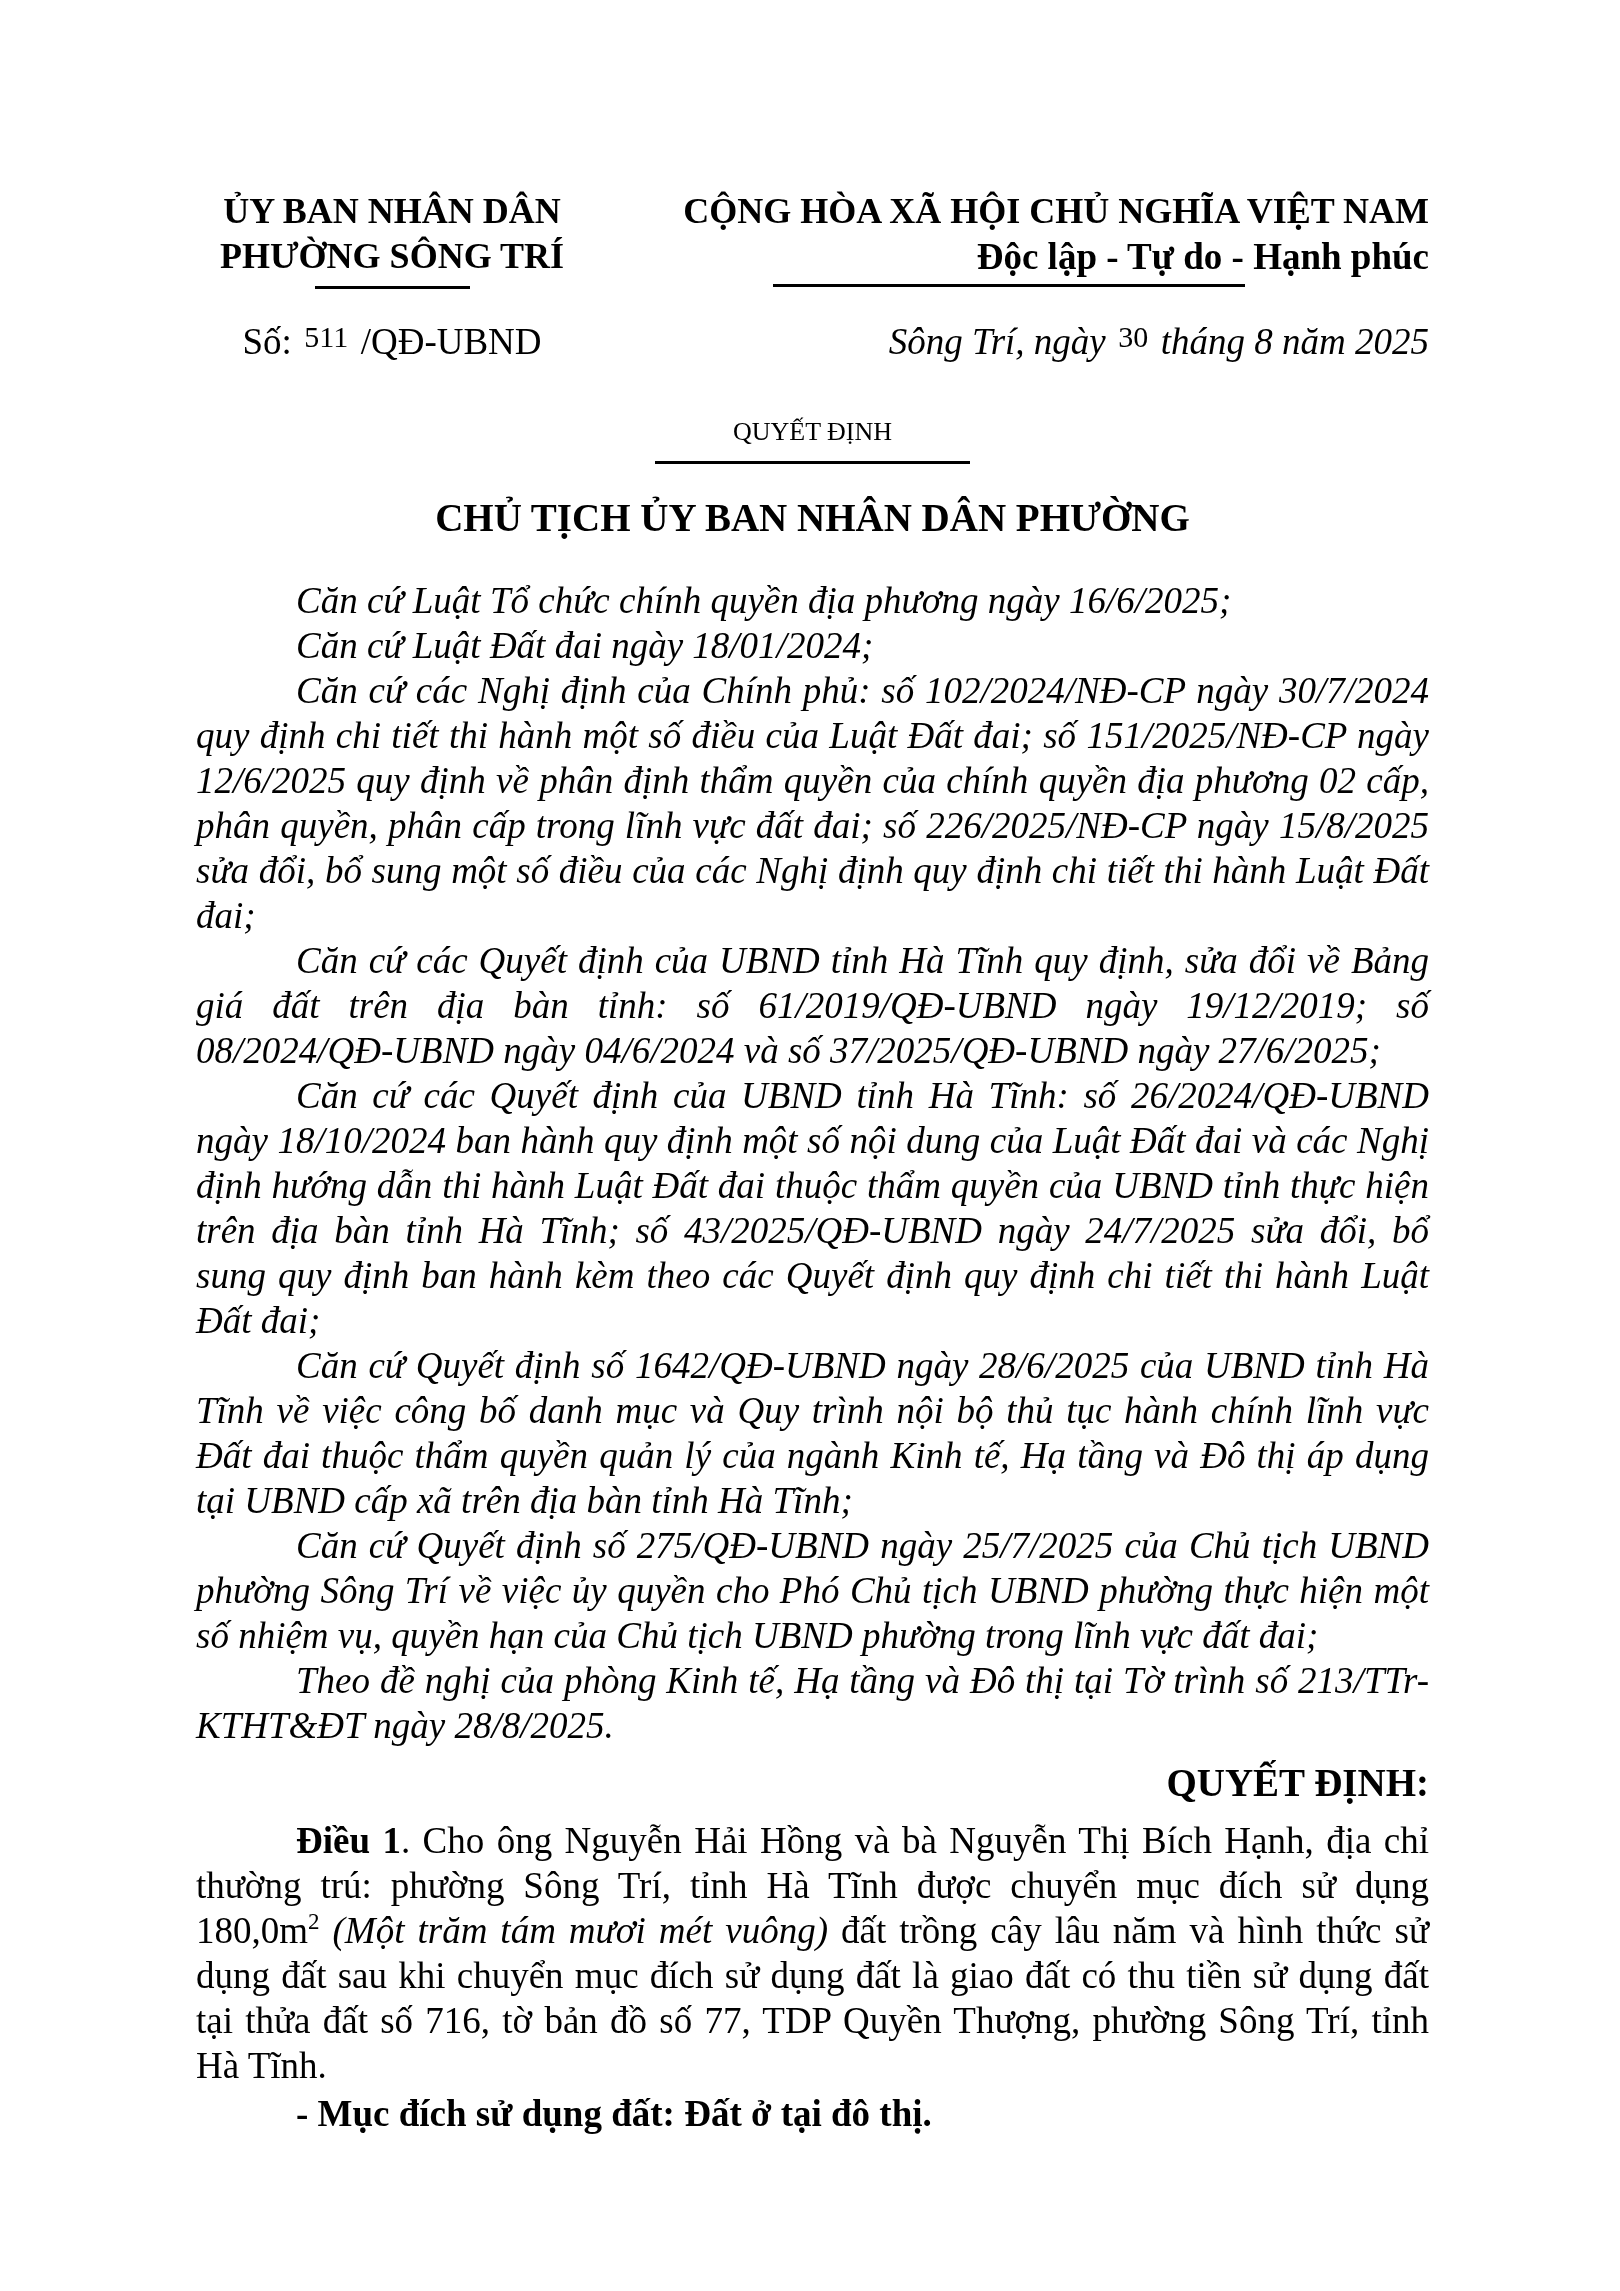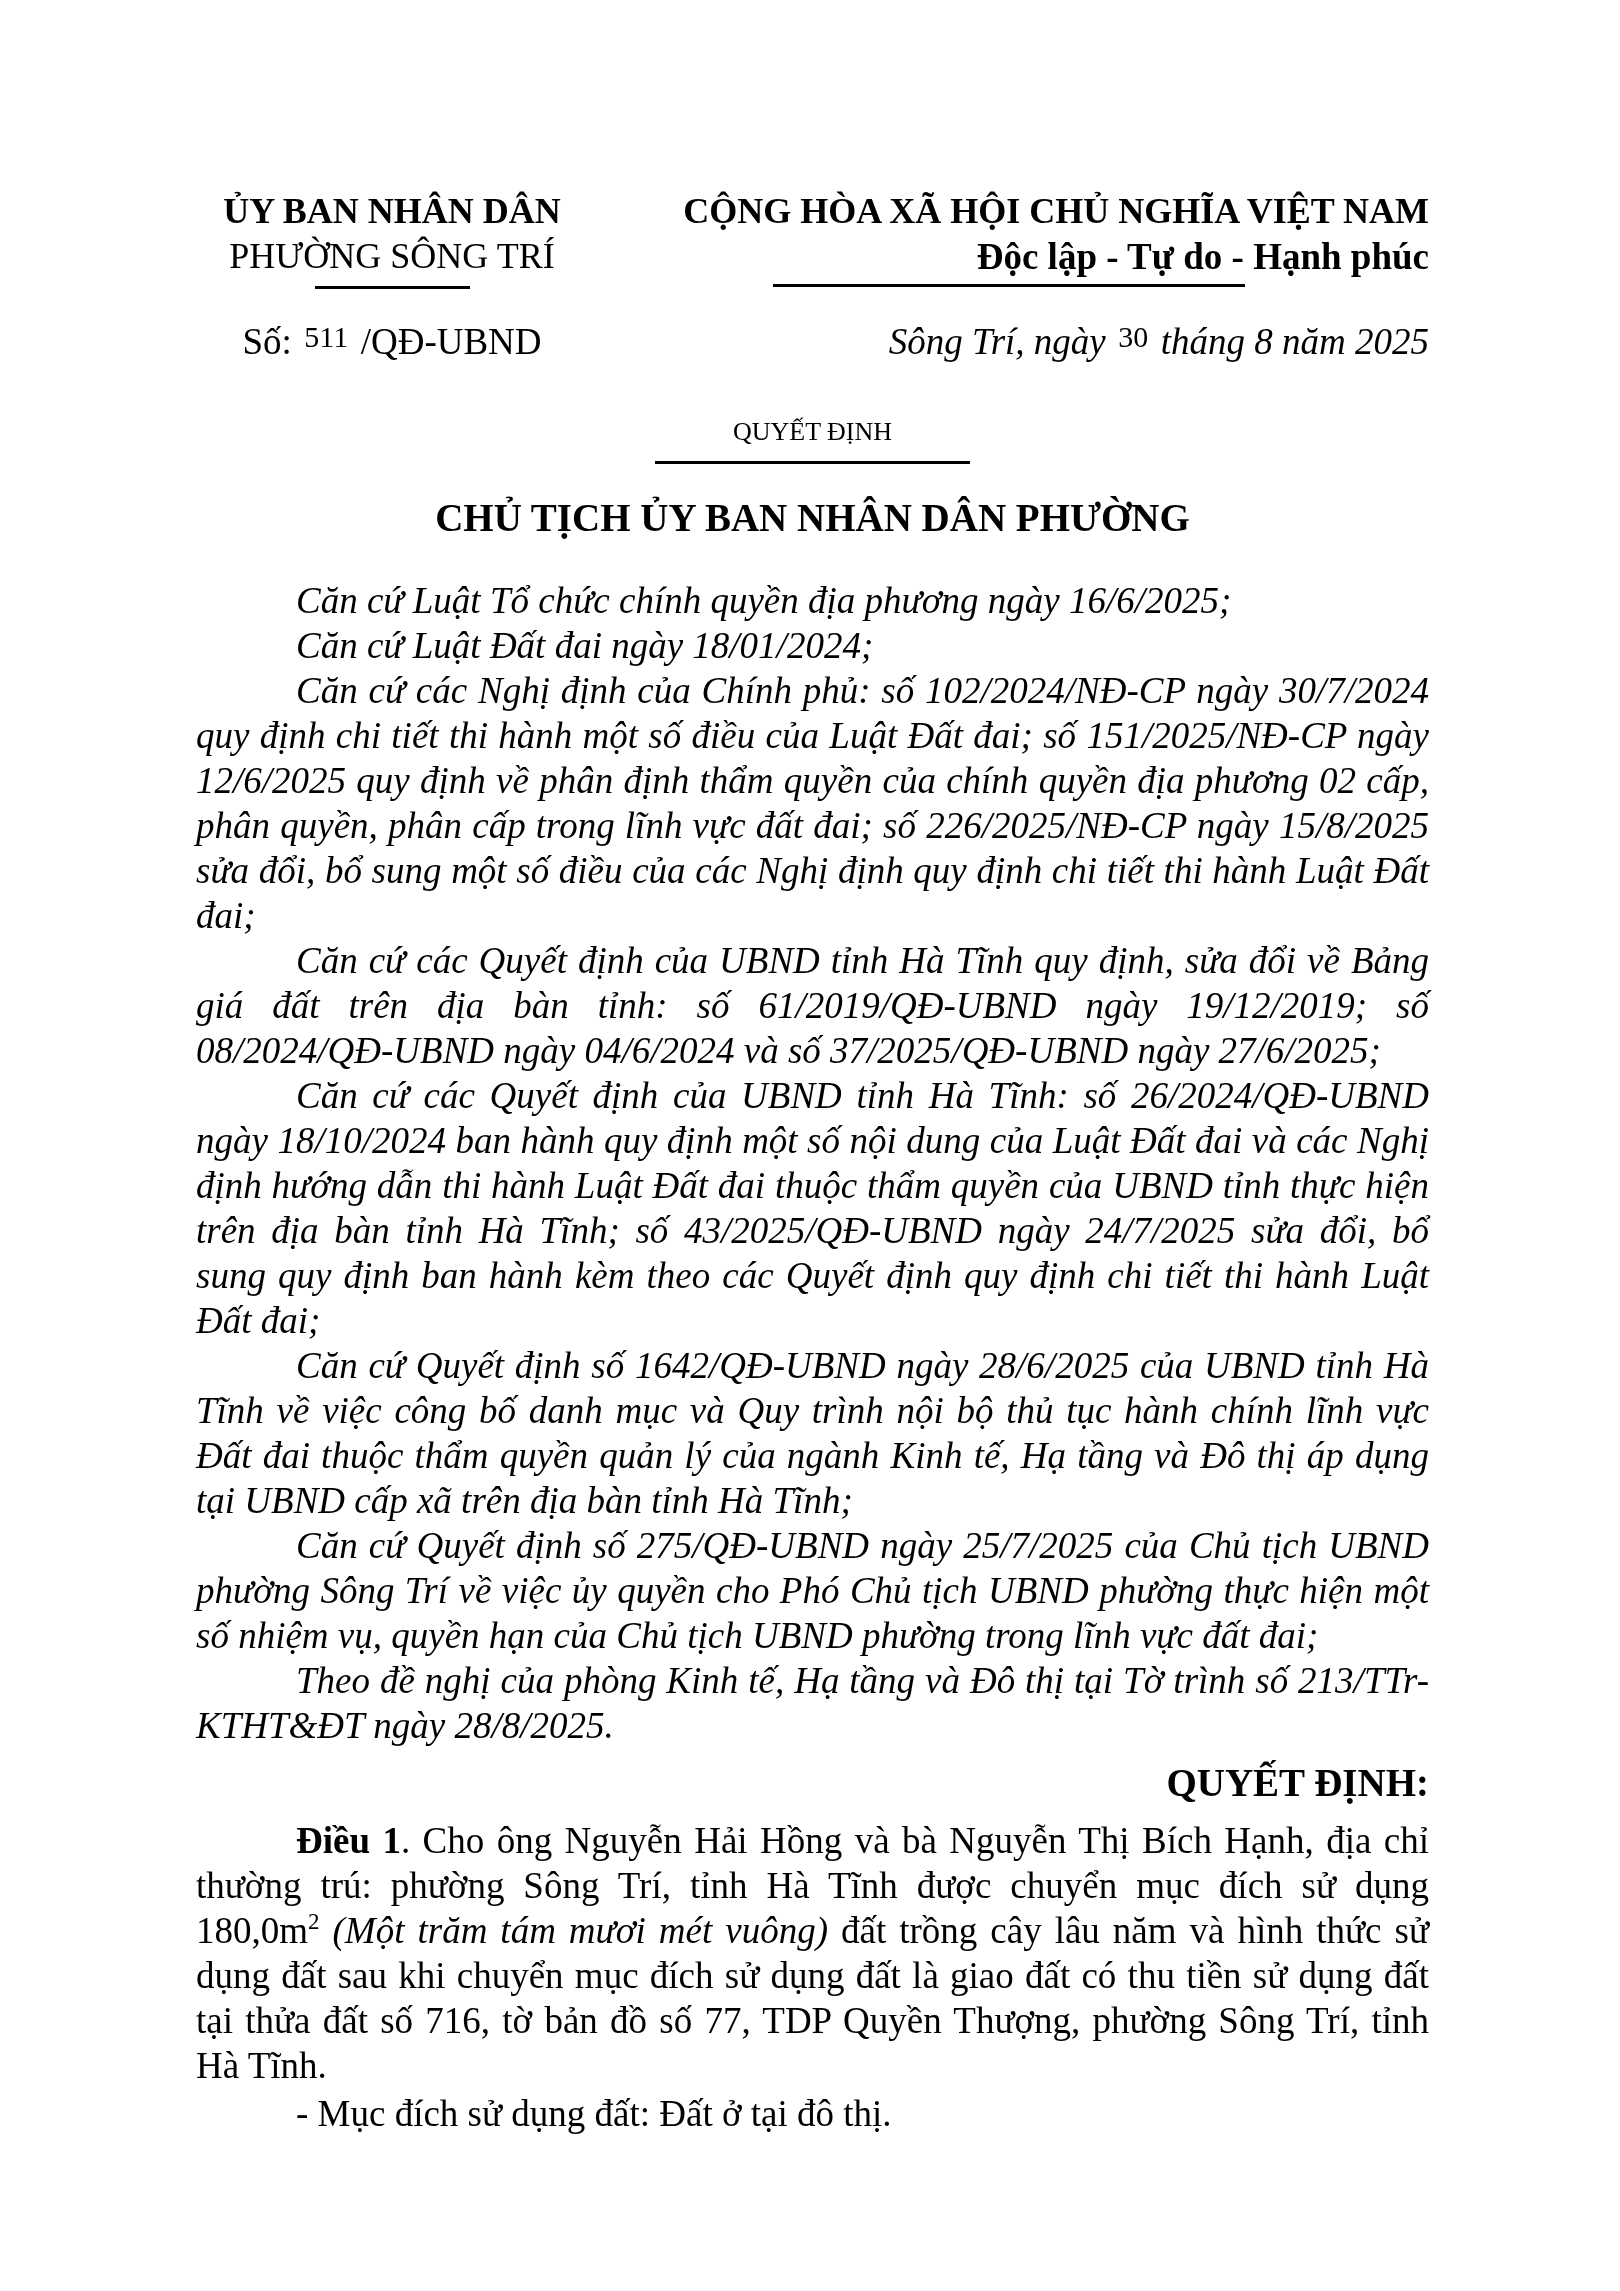--- a/index.html
+++ b/index.html
@@ -14,21 +14,21 @@
     padding: 189px 107px 0 196px;
     overflow: hidden;
   }
 
   
   .header { display: flex; }
   .header-left { flex: none; width: 392px; text-align: center; }
   .header-right { flex: 1; text-align: right; }
 
   .org-line1, .nat-line1 { font-weight: bold; font-size: 36px; line-height: 45px; white-space: nowrap; }
-  .org-line2 { font-weight: normal; font-size: 36px; line-height: 45px; white-space: nowrap; }
+  .org-line2 { font-weight: bold; font-size: 36px; line-height: 45px; white-space: nowrap; }
   .nat-line2 { font-weight: bold; font-size: 37px; line-height: 46px; white-space: nowrap; }
 
   .rule { border-top: 3.6px solid #000; height: 0; }
   .rule-org   { width: 155px; margin: 7.1px auto 0; }
   .rule-motto { width: 472px; margin: 3.6px auto 0; }
 
   .doc-number { margin-top: 30px; font-size: 37px; line-height: 46px; white-space: nowrap; }
   .date-line  { margin-top: 32px; font-size: 37px; line-height: 46px; font-style: italic; white-space: nowrap; }
 
   .filled-number {
@@ -73,20 +73,21 @@
   }
   .article .label { font-weight: bold; }
   .article sup { font-size: 23px; line-height: 0; vertical-align: 14.3px; }
   .article .note-italic { font-style: italic; }
 
   .bullet {
     font-size: 37px;
     line-height: 45px;
     text-indent: 100px;
     margin-top: 3.6px;
+    font-weight: bold;
   }
 </style>
 </head>
 <body>
 
 <div class="page">
 
   <div class="header">
     <div class="header-left">
       <div class="org-line1">ỦY BAN NHÂN DÂN</div>

